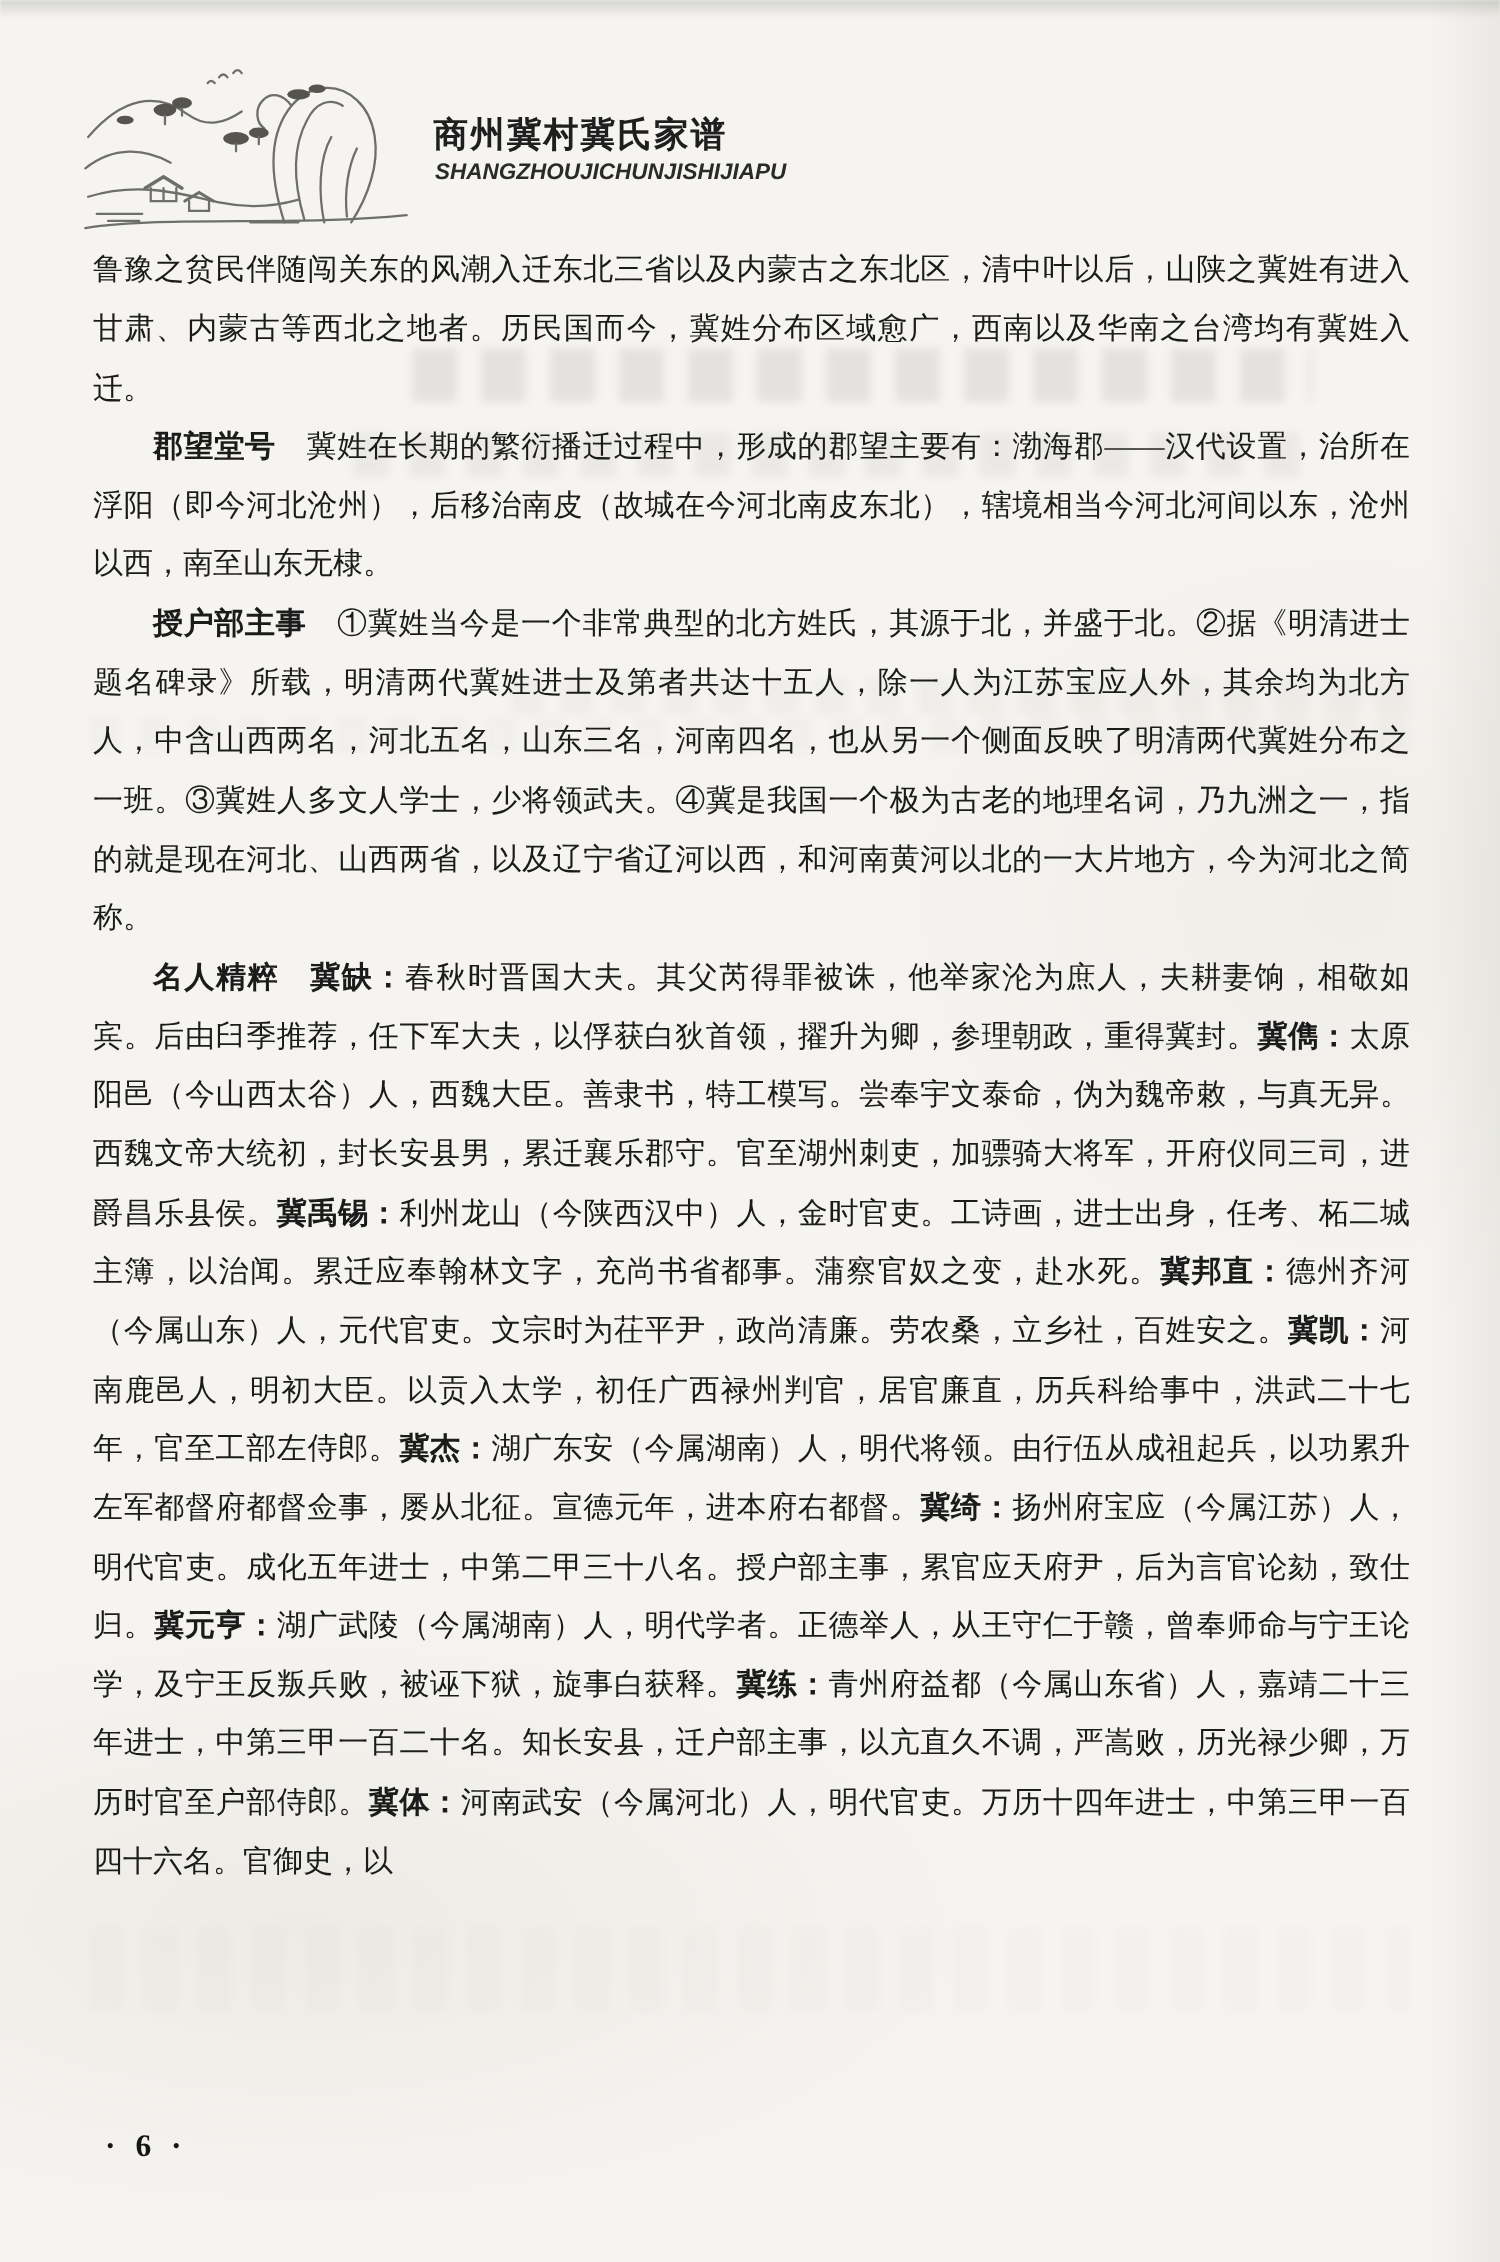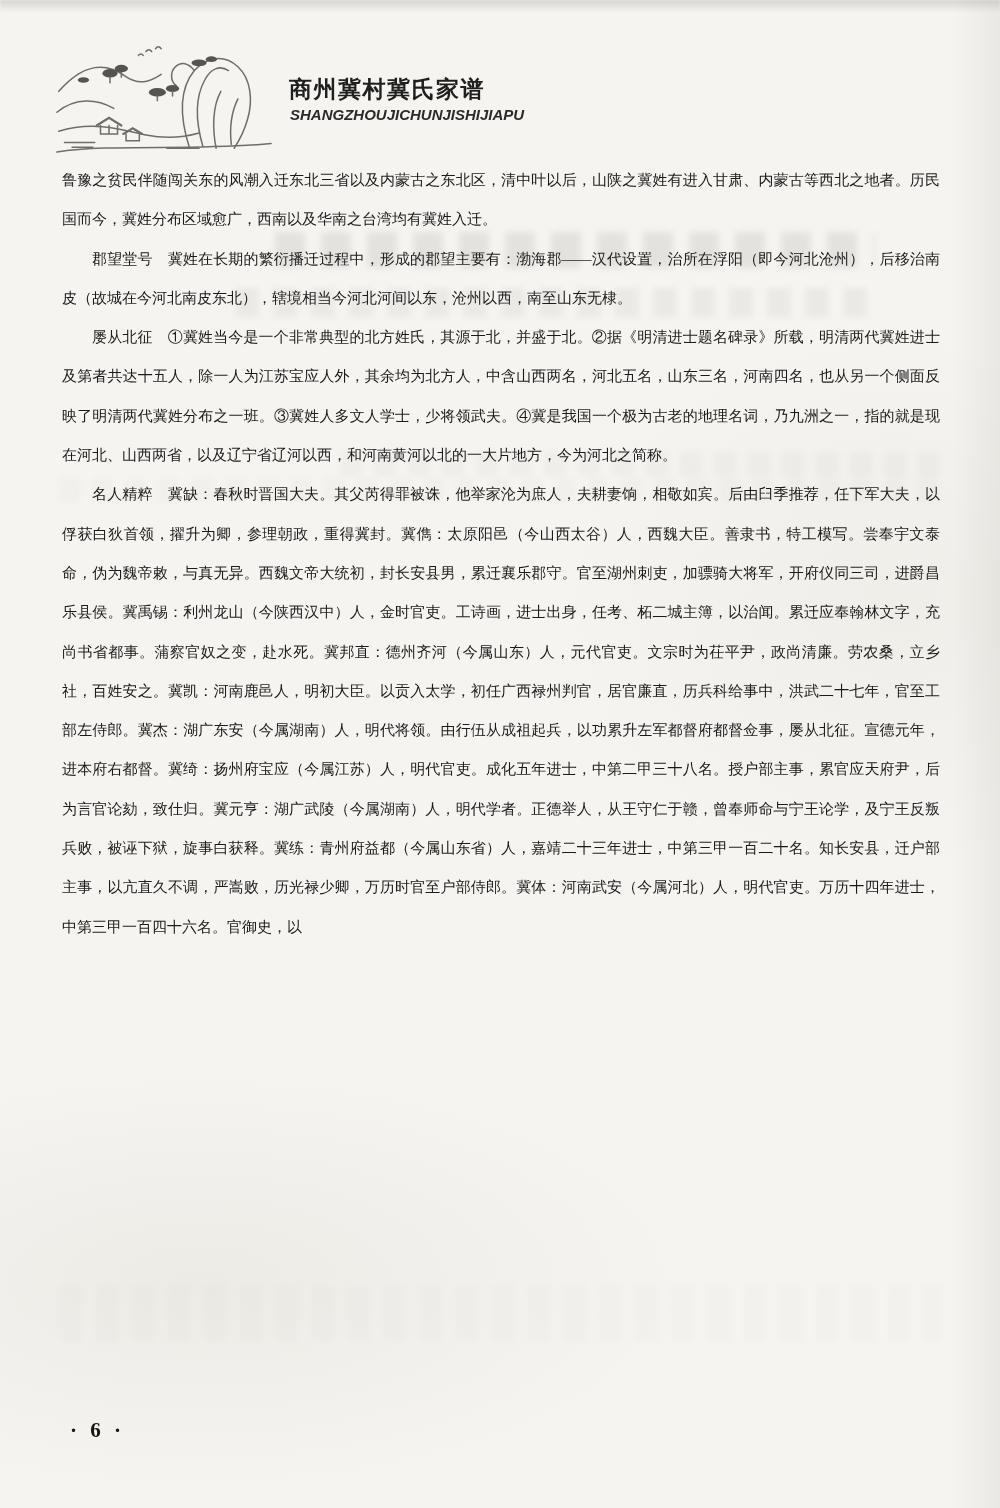--- a/index.html
+++ b/index.html
@@ -38,25 +38,25 @@
   .illus svg{width:100%;height:100%;}
   .title{position:absolute;left:289px;top:74px;
     font-size:23px;font-weight:700;letter-spacing:1.5px;color:#1f1f1f;
     font-family:"Liberation Serif","DejaVu Serif",serif;white-space:nowrap;}
   .subtitle{position:absolute;left:290px;top:106px;
     font-size:15px;font-weight:700;font-style:italic;letter-spacing:0;
     color:#2a2a2a;font-family:"Liberation Sans","DejaVu Sans",sans-serif;white-space:nowrap;}
 
   
   .body-text{position:absolute;left:62px;top:161px;width:878px;
-    font-size:15px;line-height:39.3px;text-align:justify;text-justify:inter-ideograph;
+    font-size:20px;line-height:39.3px;text-align:justify;text-justify:inter-ideograph;
     color:#1b1b1b;}
   .body-text p{margin:0;padding:0;}
   .body-text p.indent{text-indent:2em;}
-  .bold{font-weight:400;}
+  .bold{font-weight:700;}
 
   .page-number{position:absolute;left:70px;top:1418px;
     font-size:21px;font-weight:700;letter-spacing:4px;color:#151515;}
 </style>
 </head>
 <body>
 
 <div class="page">
 
   <div class="top-edge"></div>
@@ -103,19 +103,19 @@
 
       <path d="M10,106 h32 M18,111 h22 M118,112 h34"></path>
     </svg>
   </div>
   <div class="title">商州冀村冀氏家谱</div>
   <div class="subtitle">SHANGZHOUJICHUNJISHIJIAPU</div>
 
   <div class="body-text">
       <p><span>鲁豫之贫民伴随闯关东的风潮入迁东北三省以及内蒙古之东北区，清中叶以后，山陕之冀姓有进入甘肃、内蒙古等西北之地者。历民国而今，冀姓分布区域愈广，西南以及华南之台湾均有冀姓入迁。</span></p>
       <p class="indent"><span class="bold">郡望堂号</span><span>　冀姓在长期的繁衍播迁过程中，形成的郡望主要有：渤海郡——汉代设置，治所在浮阳（即今河北沧州），后移治南皮（故城在今河北南皮东北），辖境相当今河北河间以东，沧州以西，南至山东无棣。</span></p>
-      <p class="indent"><span class="bold">屡从北征</span><span>　①冀姓当今是一个非常典型的北方姓氏，其源于北，并盛于北。②据《明清进士题名碑录》所载，明清两代冀姓进士及第者共达十五人，除一人为江苏宝应人外，其余均为北方人，中含山西两名，河北五名，山东三名，河南四名，也从另一个侧面反映了明清两代冀姓分布之一班。③冀姓人多文人学士，少将领武夫。④冀是我国一个极为古老的地理名词，乃九洲之一，指的就是现在河北、山西两省，以及辽宁省辽河以西，和河南黄河以北的一大片地方，今为河北之简称。</span></p>
+      <p class="indent"><span class="bold">授户部主事</span><span>　①冀姓当今是一个非常典型的北方姓氏，其源于北，并盛于北。②据《明清进士题名碑录》所载，明清两代冀姓进士及第者共达十五人，除一人为江苏宝应人外，其余均为北方人，中含山西两名，河北五名，山东三名，河南四名，也从另一个侧面反映了明清两代冀姓分布之一班。③冀姓人多文人学士，少将领武夫。④冀是我国一个极为古老的地理名词，乃九洲之一，指的就是现在河北、山西两省，以及辽宁省辽河以西，和河南黄河以北的一大片地方，今为河北之简称。</span></p>
       <p class="indent"><span class="bold">名人精粹</span><span>　</span><span class="bold">冀缺：</span><span>春秋时晋国大夫。其父芮得罪被诛，他举家沦为庶人，夫耕妻饷，相敬如宾。后由臼季推荐，任下军大夫，以俘获白狄首领，擢升为卿，参理朝政，重得冀封。</span><span class="bold">冀儁：</span><span>太原阳邑（今山西太谷）人，西魏大臣。善隶书，特工模写。尝奉宇文泰命，伪为魏帝敕，与真无异。西魏文帝大统初，封长安县男，累迁襄乐郡守。官至湖州刺吏，加骠骑大将军，开府仪同三司，进爵昌乐县侯。</span><span class="bold">冀禹锡：</span><span>利州龙山（今陕西汉中）人，金时官吏。工诗画，进士出身，任考、柘二城主簿，以治闻。累迁应奉翰林文字，充尚书省都事。蒲察官奴之变，赴水死。</span><span class="bold">冀邦直：</span><span>德州齐河（今属山东）人，元代官吏。文宗时为茌平尹，政尚清廉。劳农桑，立乡社，百姓安之。</span><span class="bold">冀凯：</span><span>河南鹿邑人，明初大臣。以贡入太学，初任广西禄州判官，居官廉直，历兵科给事中，洪武二十七年，官至工部左侍郎。</span><span class="bold">冀杰：</span><span>湖广东安（今属湖南）人，明代将领。由行伍从成祖起兵，以功累升左军都督府都督佥事，屡从北征。宣德元年，进本府右都督。</span><span class="bold">冀绮：</span><span>扬州府宝应（今属江苏）人，明代官吏。成化五年进士，中第二甲三十八名。授户部主事，累官应天府尹，后为言官论劾，致仕归。</span><span class="bold">冀元亨：</span><span>湖广武陵（今属湖南）人，明代学者。正德举人，从王守仁于赣，曾奉师命与宁王论学，及宁王反叛兵败，被诬下狱，旋事白获释。</span><span class="bold">冀练：</span><span>青州府益都（今属山东省）人，嘉靖二十三年进士，中第三甲一百二十名。知长安县，迁户部主事，以亢直久不调，严嵩败，历光禄少卿，万历时官至户部侍郎。</span><span class="bold">冀体：</span><span>河南武安（今属河北）人，明代官吏。万历十四年进士，中第三甲一百四十六名。官御史，以</span></p>
     </div>
 
   <div class="page-number">· 6 ·</div>
 
 </div>
 
 </body></html>

